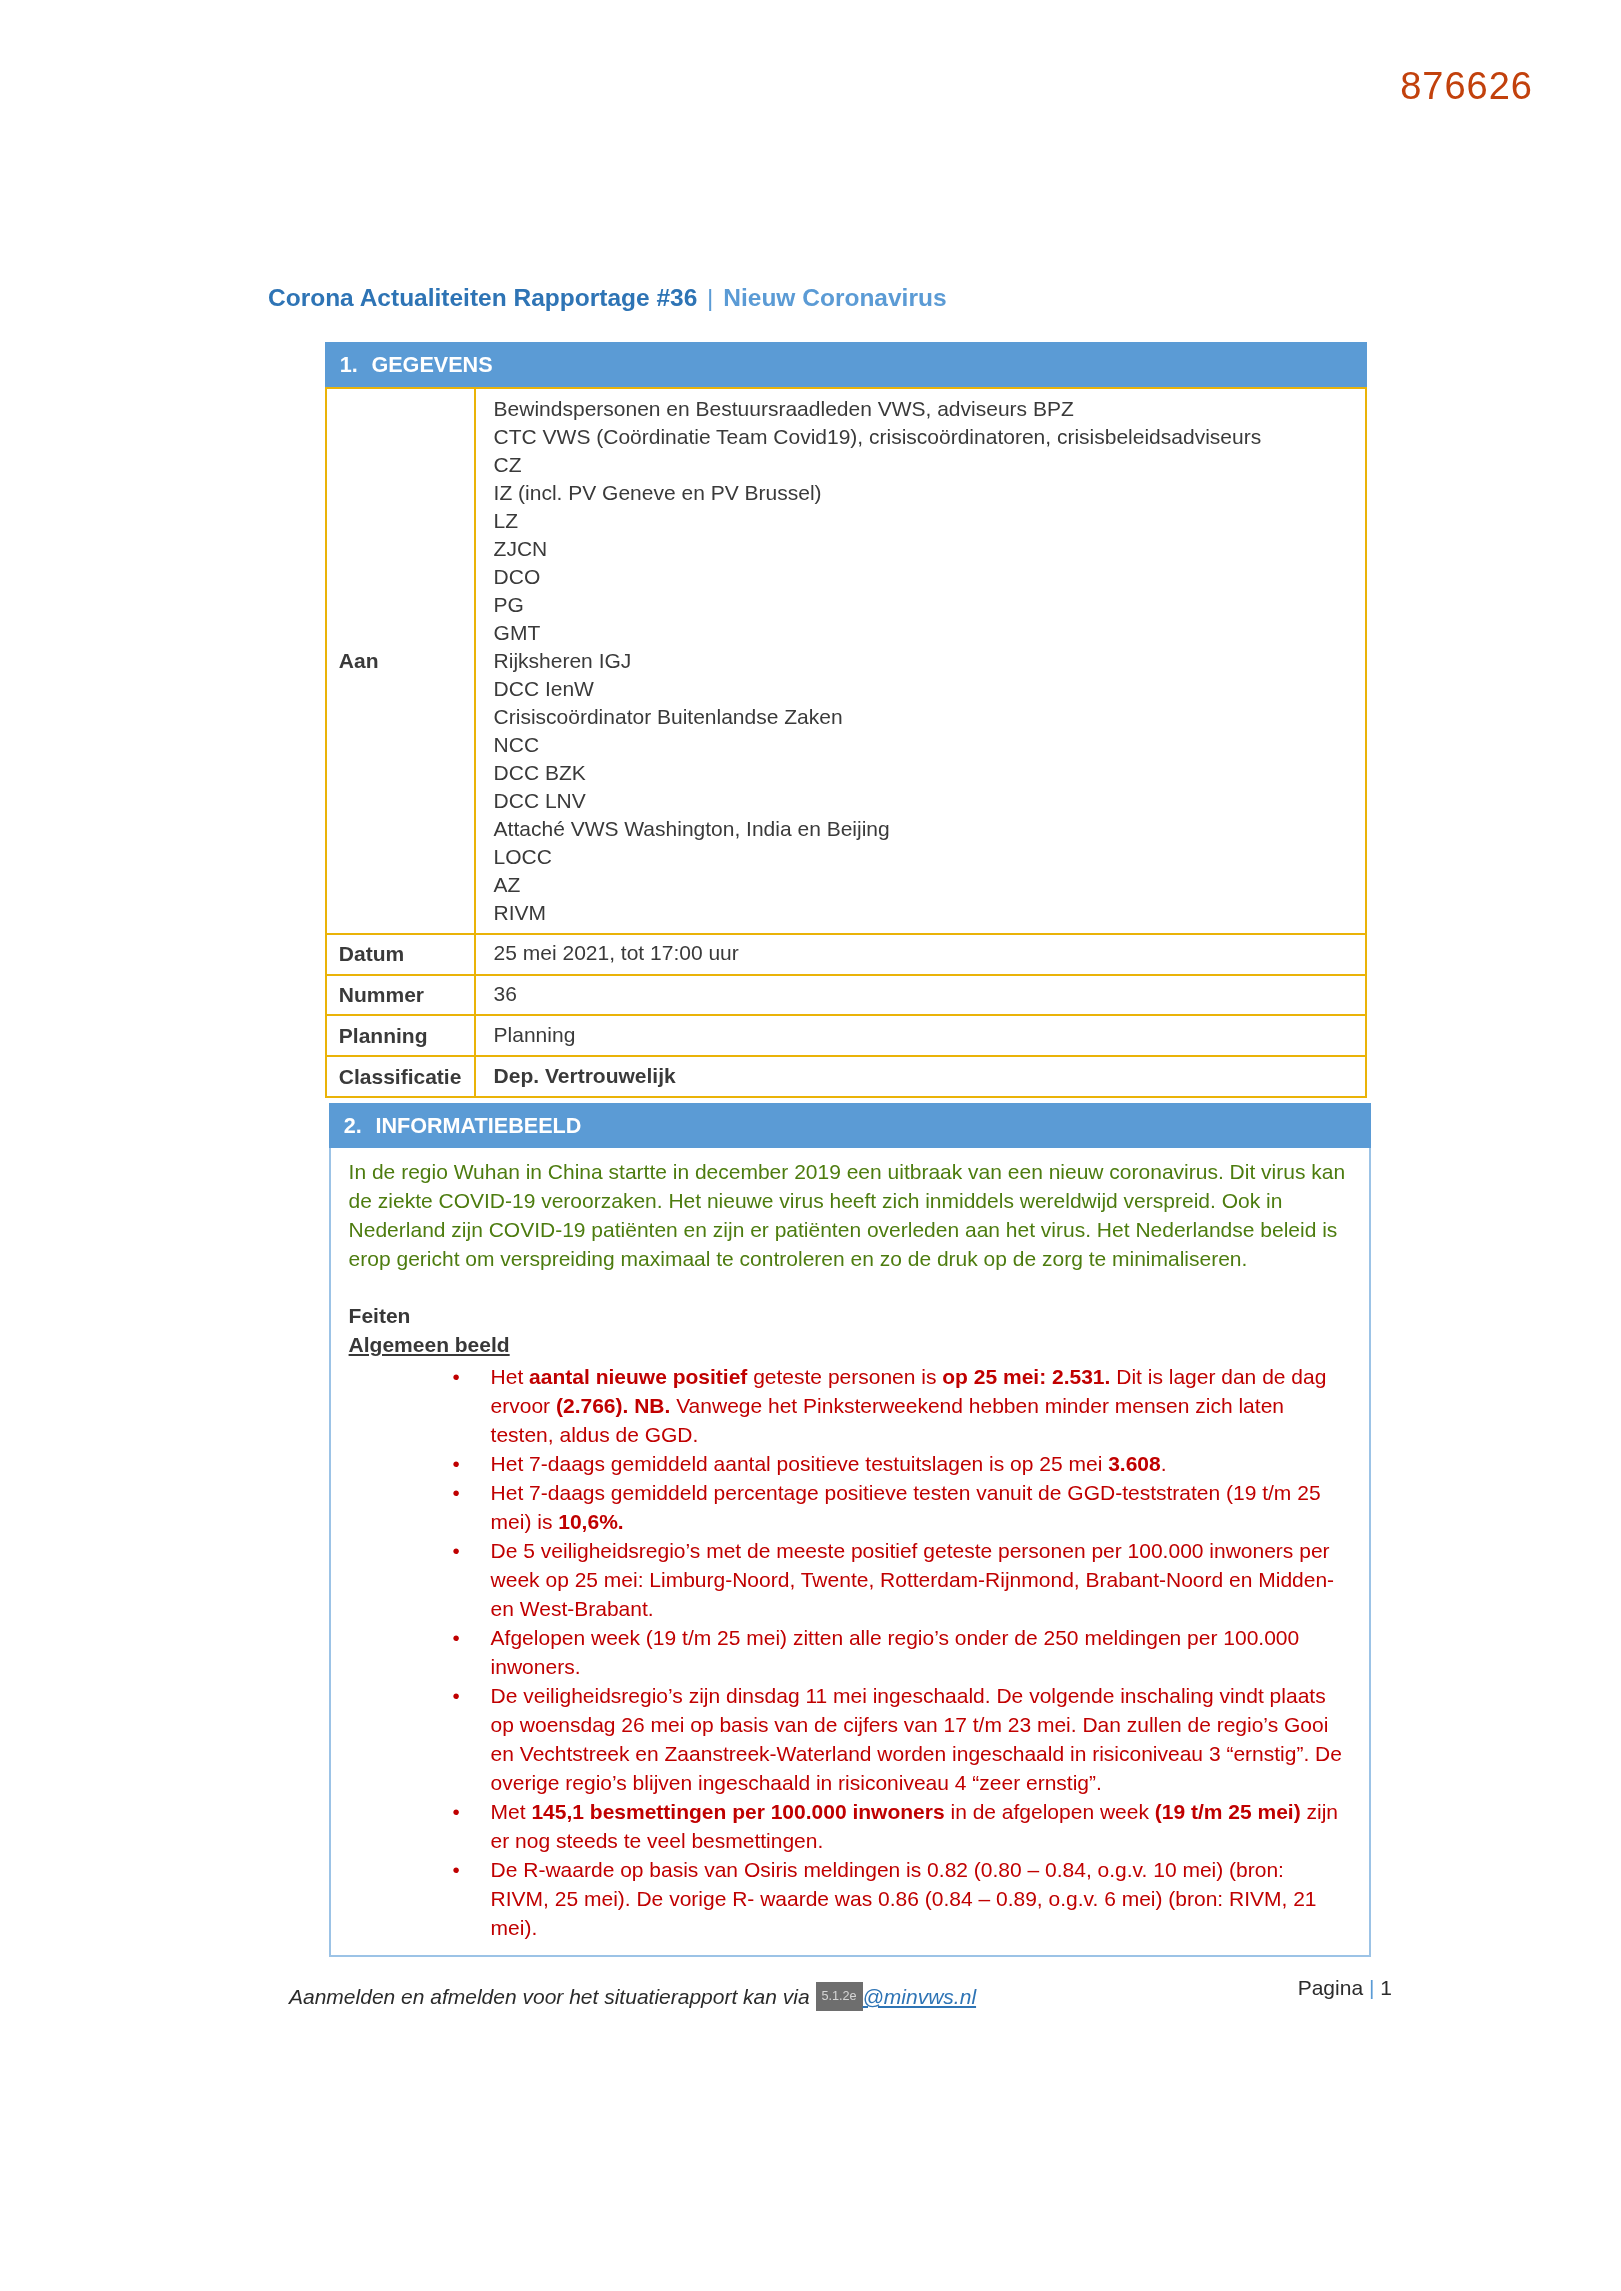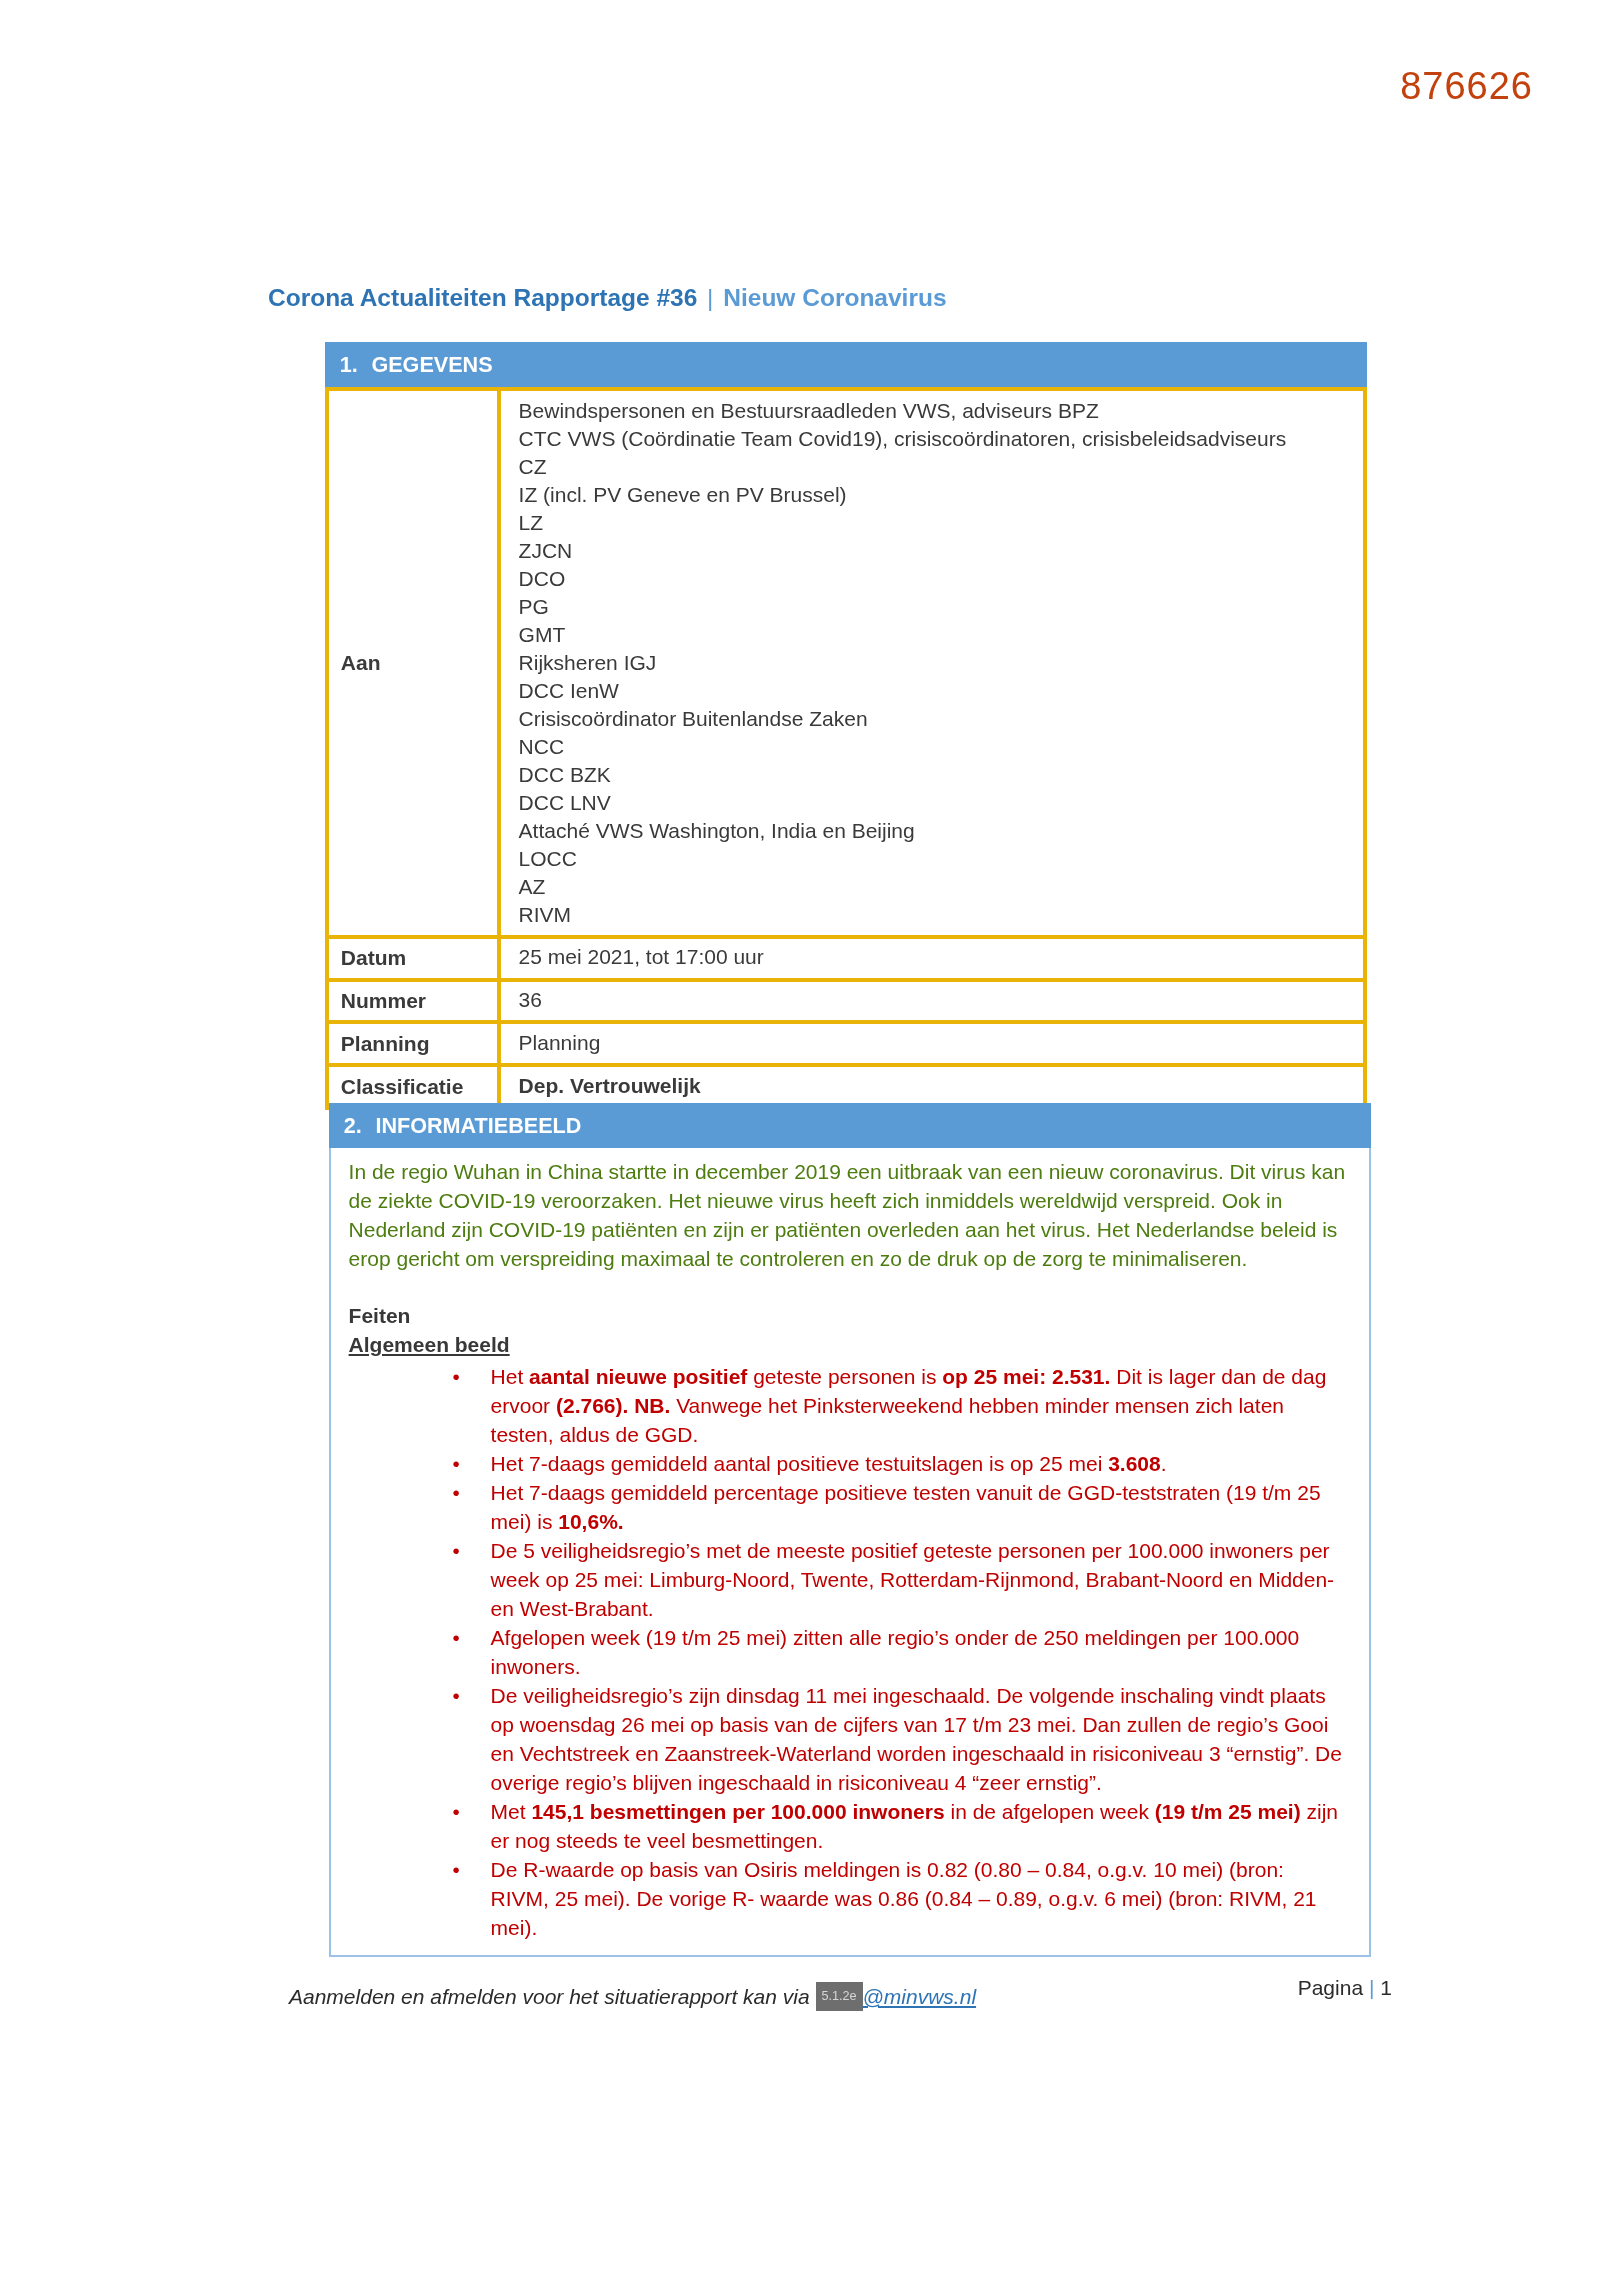--- a/index.html
+++ b/index.html
@@ -27,23 +27,23 @@
   .section-header {
     background:#5B9BD5; color:#ffffff; font-weight:bold; font-size:21.6px;
     height:45px; line-height:45px; padding-left:14.7px; box-sizing:border-box;
   }
   .section-header .num { margin-right:13.7px; }
 
   table.gegevens {
     width:100%; border-collapse:collapse; table-layout:fixed;
     font-size:21px; color:#3a3a3a;
   }
-  table.gegevens td { border:4px solid #eab308; vertical-align:middle; }
+  table.gegevens td { border:2px solid #eab308; vertical-align:middle; }
   td.lbl {
-    width:172px; font-weight:bold; padding:2px 7.8px 2px 11.8px; box-sizing:border-box;
+    width:149px; font-weight:bold; padding:2px 7.8px 2px 11.8px; box-sizing:border-box;
   }
   td.val { padding:3.9px 9.8px 5.9px 17.6px; line-height:28px; }
   td.val.big { padding-top:5.9px; padding-bottom:5.9px; }
   .aan-line { line-height:28px; white-space:nowrap; }
   tr.meta td { height:29px; }
   .bold-val { font-weight:bold; }
 
   .info-body {
     border:2px solid #9CC3E6; border-top:none; box-sizing:border-box;
     padding:8.8px 21.6px 13.7px 17.6px; font-size:21px; line-height:29px;

